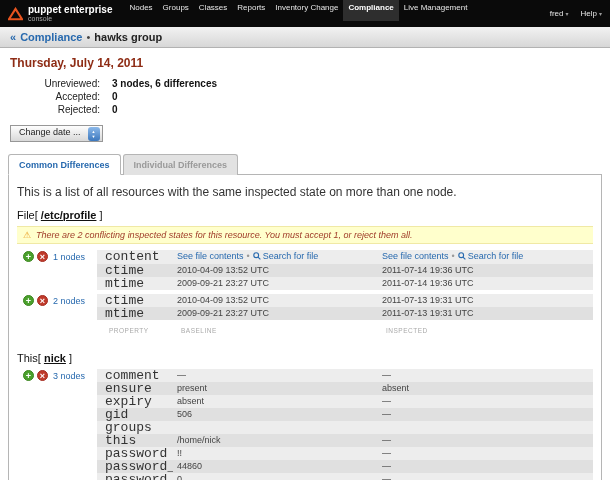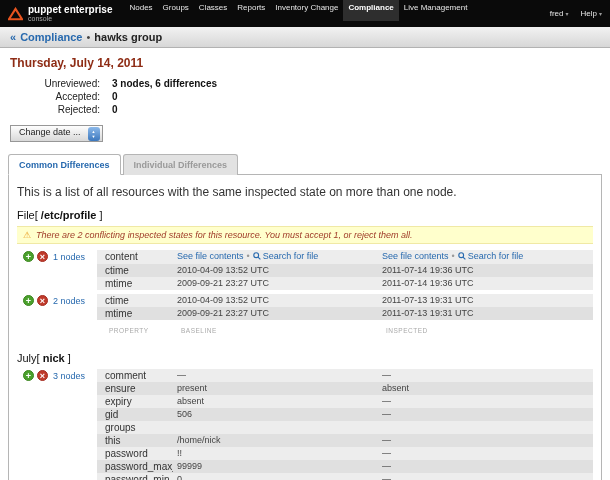--- a/index.html
+++ b/index.html
@@ -45,42 +45,42 @@
   .tabs { display:flex; gap:2px; margin:0 0 -1px 0; position:relative; z-index:2; }
   .tab { font-size:9px; font-weight:bold; padding:5px 10px 4px; border:1px solid #b5b5b5;
          border-radius:3px 3px 0 0; cursor:pointer; }
   .tab.active { background:#fff; color:#2769ae; border-bottom:1px solid #fff; }
   .tab.inactive { background:#e2e2e2; color:#9a9a9a; border-bottom:none; }
   .panel { border:1px solid #b5b5b5; background:#fff; padding:8px 8px 6px; position:relative; z-index:1; min-height:330px; }
 
   .intro { font-size:12px; color:#333; margin:2px 0 10px; }
 
   .sec-title { font-size:11px; color:#111; margin:4px 0 5px; }
-  .sec-name { font-weight:bold; }
+  .sec-name { font-weight:bold;text-decoration:underline; }
 
   .warning { background:#ffffcc; border-top:1px solid #f0e9a5; border-bottom:1px solid #f0e9a5;
              padding:3px 6px; font-size:9px; font-style:italic; color:#a03d2a; margin:0 0 6px;
              display:flex; align-items:center; gap:5px; }
   .warn-ic { color:#e89a1e; font-style:normal; font-size:9px; }
 
   .group { display:flex; margin-bottom:4px; }
   .gleft { width:80px; padding:1px 0 0 6px; display:flex; align-items:flex-start; gap:3px; }
   .ic { width:11px; height:11px; border-radius:50%; color:#fff; font-size:9px; line-height:11px;
         text-align:center; display:inline-block; font-weight:bold; cursor:pointer; }
   .ic.ok { background:#4aa02c; border:1px solid #3c861f; }
   .ic.no { background:#c03a2b; border:1px solid #a52c20; }
   .lnk { color:#2769ae; text-decoration:none; cursor:pointer; }
   .nodes-lnk { font-size:9px; margin-left:2px; line-height:12px; }
   .gtable { flex:1; }
 
   .trow { display:grid; grid-template-columns:72px 205px 1fr; font-size:9px; line-height:13px; padding-left:4px; }
   .trow.a { background:#ededed; }
   .trow.b { background:#e0e0e0; }
   .cell { padding:0 4px; white-space:nowrap; overflow:hidden; color:#444; }
-  .cell.prop { font-size:10px; color:#333; }
+  .cell.prop { font-size:13px; color:#333;font-family:Liberation Mono, monospace; }
   .linkdot { color:#999; margin:0 3px; }
   .mag { display:inline-block; margin-right:2px; vertical-align:-1px; }
 
   .tfoot { margin-left:84px; display:grid; grid-template-columns:72px 205px 1fr;
            font-size:6.5px; color:#aaa; letter-spacing:.5px; padding:3px 4px 8px; }
   .tfoot div { padding:0 4px; }
 
   .user-sec { margin-top:10px; }
 </style>
 </head>
@@ -221,21 +221,21 @@
       </div>
     </div>
 
     <div class="tfoot">
       <div>PROPERTY</div>
       <div>BASELINE</div>
       <div>INSPECTED</div>
     </div>
 
     <div class="sec-title user-sec">
-      <span>July[ </span><span class="sec-name">nick</span><span> ]</span>
+      <span>This[ </span><span class="sec-name">nick</span><span> ]</span>
     </div>
 
     <div class="group">
       <div class="gleft">
         <span class="ic ok">+</span>
         <span class="ic no">×</span>
         <a class="lnk nodes-lnk">3 nodes</a>
       </div>
       <div class="gtable">
         <div class="trow a">
@@ -268,21 +268,21 @@
           <div class="cell">/home/nick</div>
           <div class="cell">—</div>
         </div>
         <div class="trow a">
           <div class="cell prop">password</div>
           <div class="cell">!!</div>
           <div class="cell">—</div>
         </div>
         <div class="trow b">
           <div class="cell prop">password_max_age</div>
-          <div class="cell">99999</div>
+          <div class="cell">44860</div>
           <div class="cell">—</div>
         </div>
         <div class="trow a">
           <div class="cell prop">password_min_age</div>
           <div class="cell">0</div>
           <div class="cell">—</div>
         </div>
 
       </div>
     </div>

